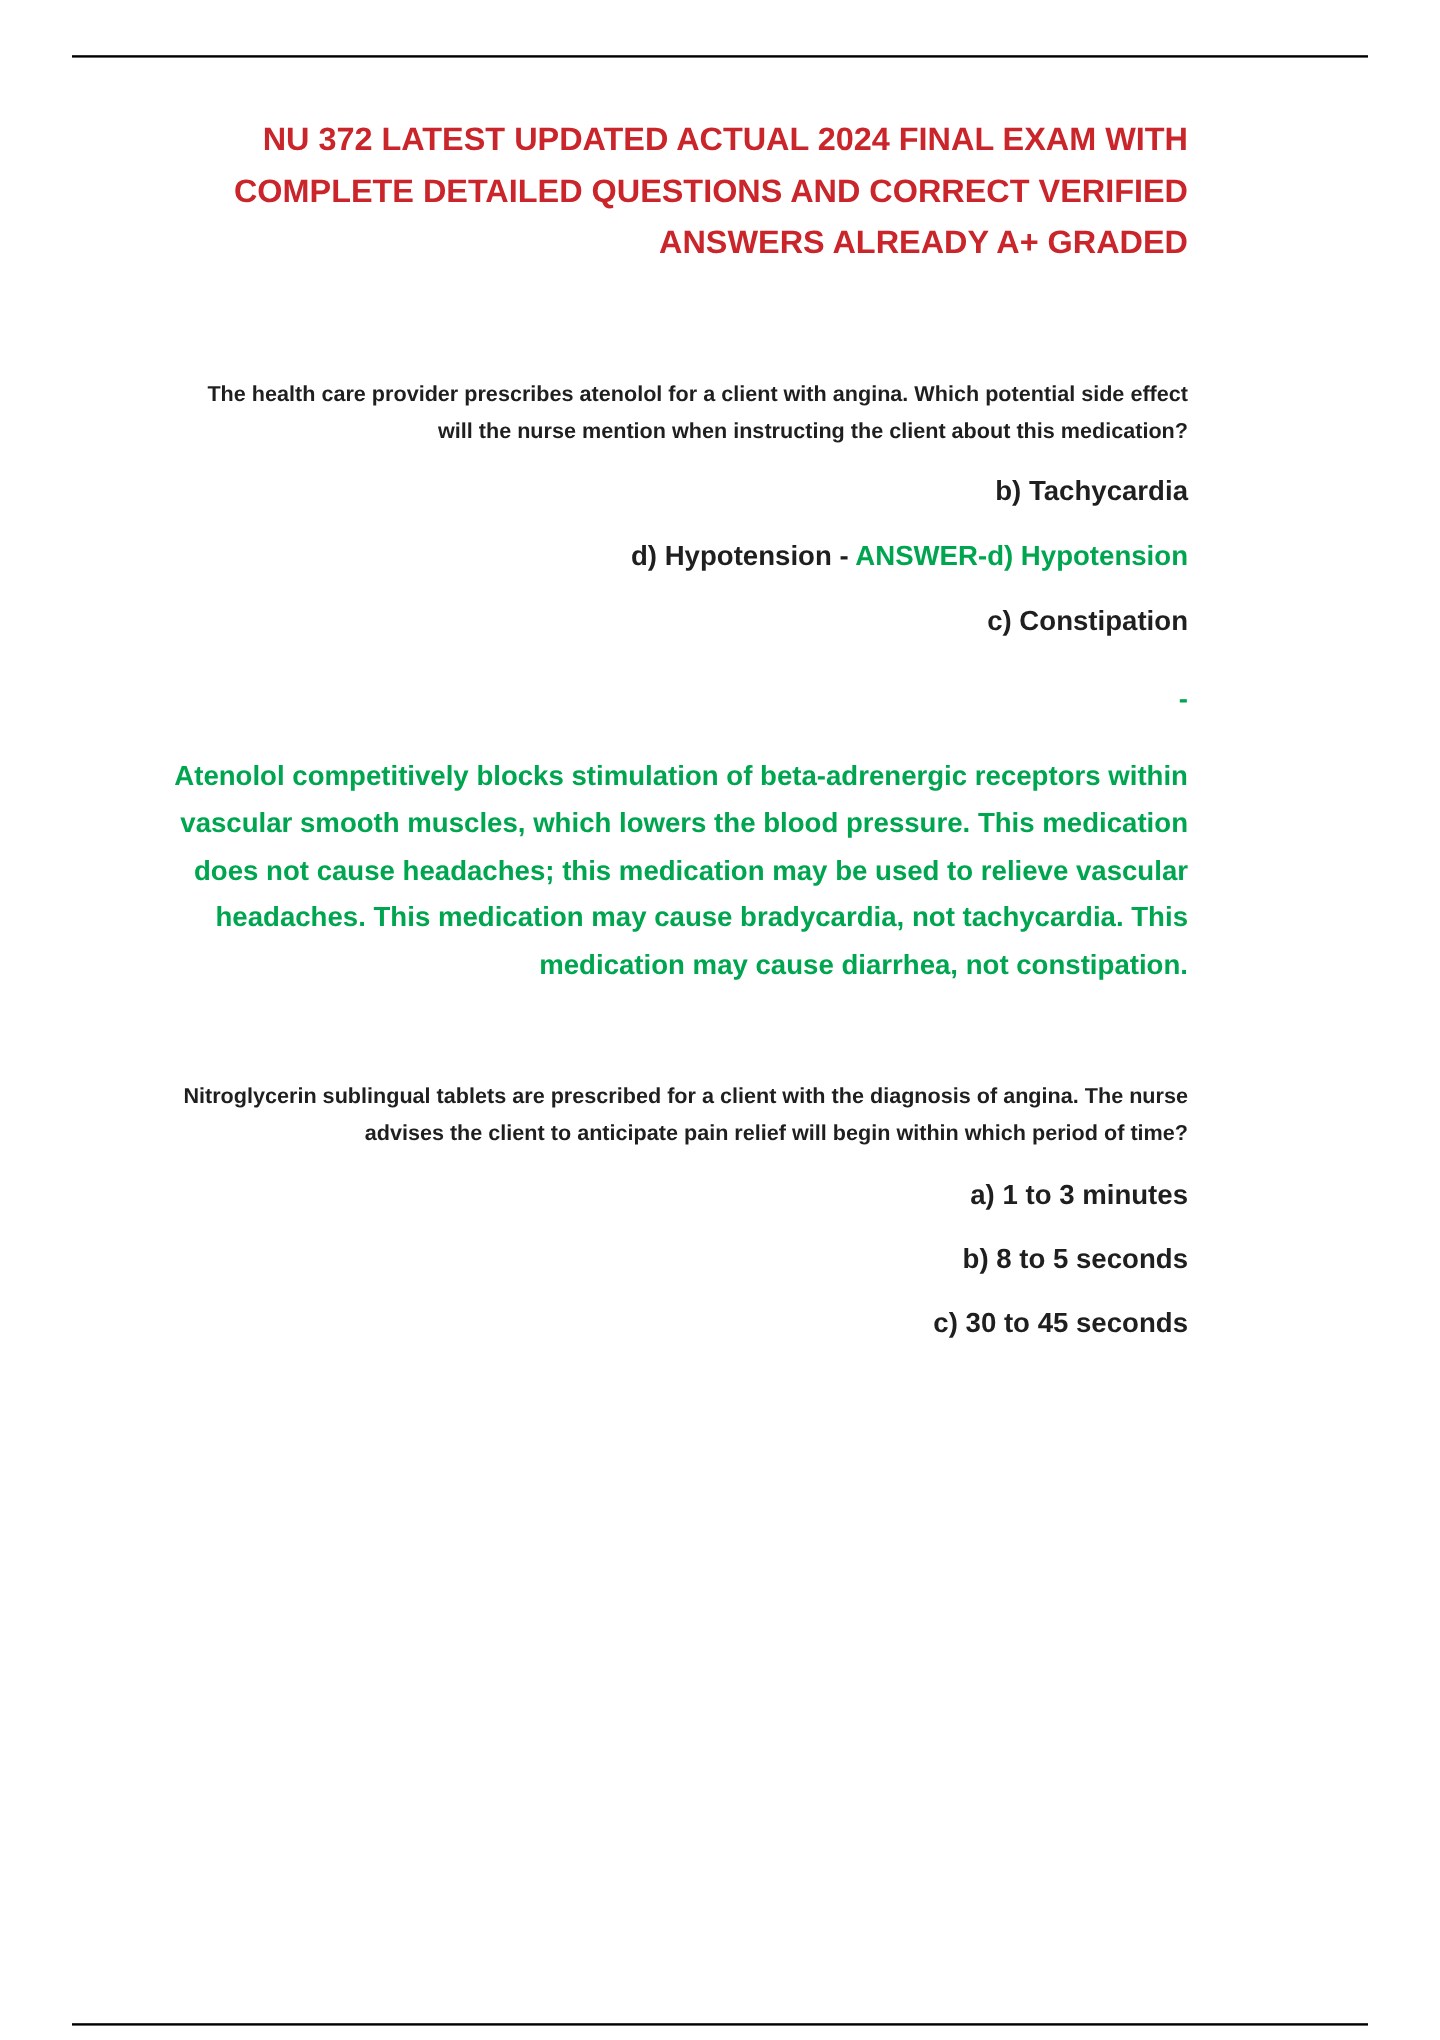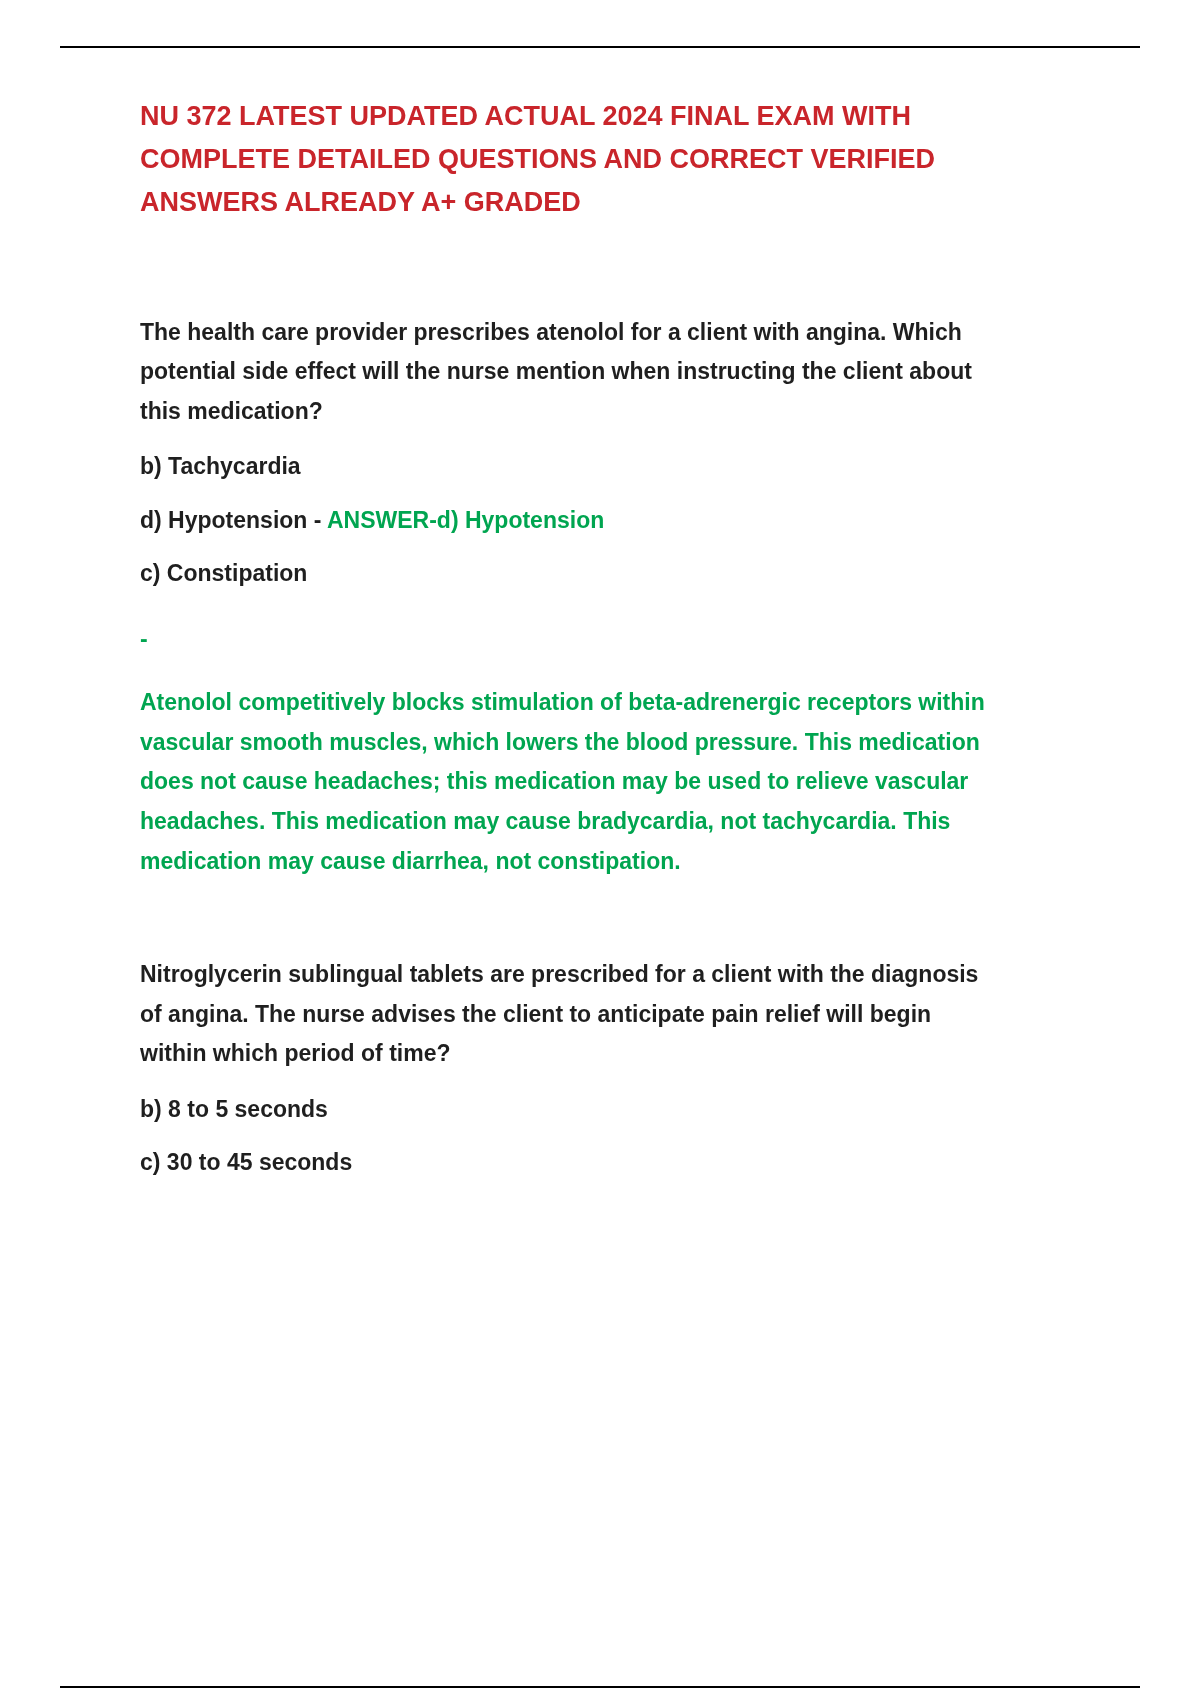--- a/index.html
+++ b/index.html
@@ -15,20 +15,21 @@
     font-family:"Liberation Sans", sans-serif;
     color:var(--body-text);
   }
   .page{
     position:relative;
     width:1190px;
     height:1700px;
     margin:0 auto;
     background:var(--page-bg);
     overflow:hidden;
+    text-align:right;
   }
   .rule{
     position:absolute;
     left:55px;
     right:55px;
     height:0;
     border-top:2px solid var(--rule);
   }
   .rule.top{top:46px;}
   .rule.bottom{bottom:12px;}
@@ -36,21 +37,21 @@
     padding:95px 205px 0 135px;
   }
   .doc-title{
     font-size:27px;
     font-weight:700;
     line-height:1.6;
     color:var(--title-red);
     margin:0 0 88px 0;
   }
   .q-text{
-    font-size:23px;
+    font-size:18px;
     font-weight:700;
     line-height:1.72;
     margin:0 0 16px 0;
   }
   .option{
     font-size:23px;
     font-weight:700;
     line-height:1.72;
     margin:0 0 14px 0;
   }
@@ -95,20 +96,21 @@
       <p class="option">c) Constipation</p>
 
       <p class="dash-line green">-</p>
 
       <p class="explanation green">Atenolol competitively blocks stimulation of beta-adrenergic receptors within vascular smooth muscles, which lowers the blood pressure. This medication does not cause headaches; this medication may be used to relieve vascular headaches. This medication may cause bradycardia, not tachycardia. This medication may cause diarrhea, not constipation.</p>
     </section>
 
     <section class="question question-2">
       <p class="q-text">Nitroglycerin sublingual tablets are prescribed for a client with the diagnosis of angina. The nurse advises the client to anticipate pain relief will begin within which period of time?</p>
 
+      <p class="option">a) 1 to 3 minutes</p>
 
       <p class="option">b) 8 to 5 seconds</p>
 
       <p class="option">c) 30 to 45 seconds</p>
 
     </section>
 
   </div>
 
   <div class="rule bottom"></div>

